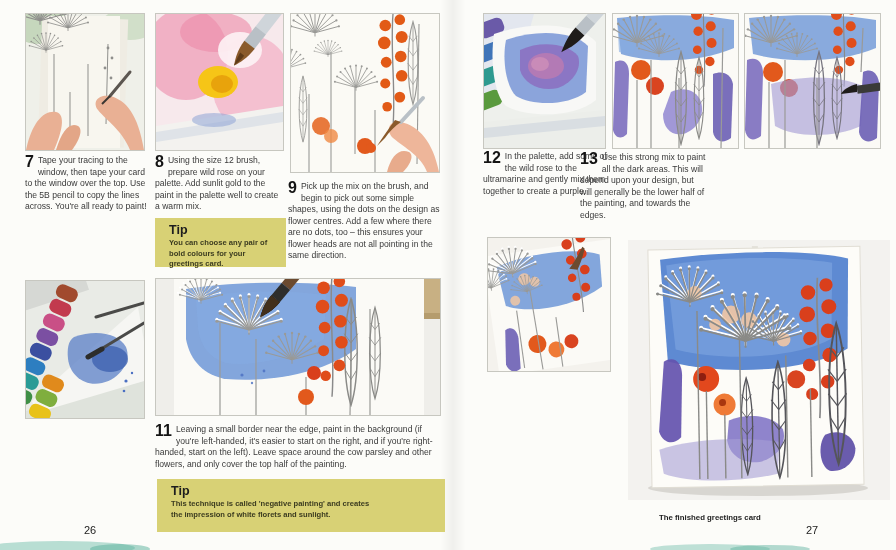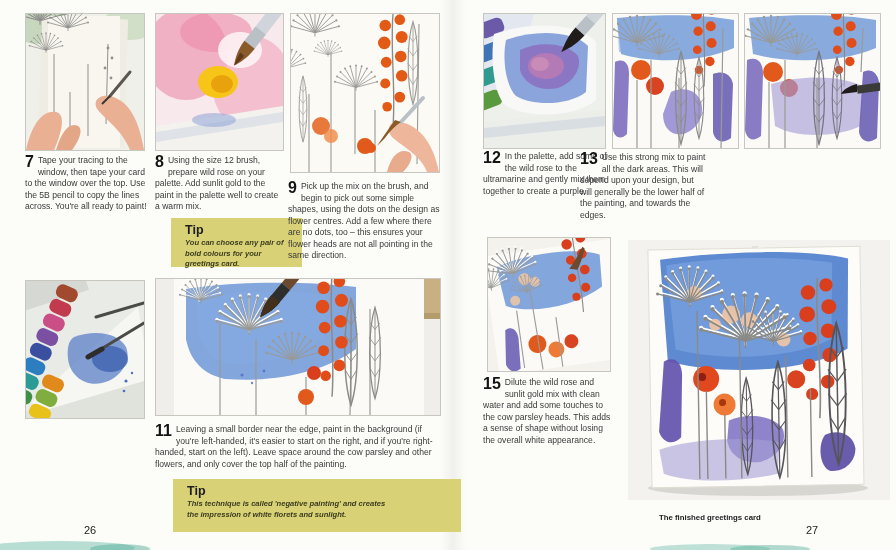--- a/index.html
+++ b/index.html
@@ -4,23 +4,23 @@
 <style>
   html,body{margin:0;padding:0;background:#e8e8e6;}
   .spread{position:relative;width:896px;height:550px;background:#fcfcf9;
     font-family:"Liberation Sans",sans-serif;overflow:hidden;}
   .gutter{position:absolute;left:440px;top:0;width:26px;height:550px;
     background:linear-gradient(90deg,rgba(0,0,0,0) 0%,rgba(0,0,0,0.05) 50%,rgba(0,0,0,0) 100%);}
   .photo{position:absolute;border:1px solid #c7c7c0;box-sizing:border-box;background:#fff;overflow:hidden;}
   .photo svg{display:block;}
   .step{position:absolute;color:#3a3a3a;font-size:8.6px;line-height:1.34;}
   .step .num{float:left;font-size:16px;font-weight:bold;color:#141414;margin:-1px 4px 0 0;line-height:1;}
-  .tip{position:absolute;background:#d8d175;padding:5px 10px 4px 14px;box-sizing:border-box;margin-left:16px;}
+  .tip{position:absolute;background:#d8d175;padding:5px 10px 4px 14px;box-sizing:border-box;}
   .tip-title{font-size:12.5px;font-weight:bold;color:#1e1e1e;margin:0 0 1px 0;}
-  .tip-text{font-size:7.6px;font-style:italic;font-weight:bold;color:#3c3c20;line-height:1.4;}
+  .tip-text{font-size:7.6px;font-weight:bold;color:#3c3c20;line-height:1.4;}
   .pagenum{position:absolute;font-size:11px;font-weight:normal;color:#222;}
   .caption{position:absolute;font-size:7.8px;font-weight:bold;color:#1d1d1d;margin-left:22px;}
   .wash{position:absolute;pointer-events:none;}
 </style>
 </head>
 <body>
 
 <svg width="0" height="0" style="position:absolute" aria-hidden="true">
   <defs>
     <symbol id="umb" viewBox="-42 -46 84 54">
@@ -399,24 +399,20 @@
         <circle cx="62" cy="112" r="8" fill="#ef7a36"></circle>
         <circle cx="78" cy="106" r="7" fill="#d94420"></circle>
         <g stroke="#9a9a97" stroke-width="1.1">
           <line x1="44" y1="50" x2="46" y2="130"></line>
             <line x1="28" y1="68" x2="28" y2="126"></line>
           <line x1="66" y1="80" x2="66" y2="130"></line>
         </g>
         <path d="M102,14 C98,20 92,28 86,34 L94,36 C98,30 102,22 104,16 Z" fill="#6b4a2f"></path>
       </g>
     </svg>
-  </div>
-  <div class="step" style="left:483px;top:377px;width:131px">
-    <span class="num">15</span>
-    <span>Dilute the wild rose and sunlit gold mix with clean water and add some touches to the cow parsley heads. This adds a sense of shape without losing the overall white appearance.</span>
   </div>
 
   <div style="position:absolute;left:628px;top:240px;width:262px;height:260px">
     <svg width="262" height="260" viewBox="0 0 262 260">
       <rect width="262" height="260" fill="#f3f2ef"></rect>
       <ellipse cx="130" cy="248" rx="110" ry="8" fill="#d8d6d1"></ellipse>
       <g transform="rotate(-1 130 130)">
         <path d="M126,6 L132,6 L134,244 L128,244 Z" fill="#e4e2db"></path>
         <rect x="22" y="8" width="212" height="238" fill="#fdfcf8"></rect>
         <rect x="22" y="8" width="212" height="238" fill="none" stroke="#e0ddd4"></rect>

